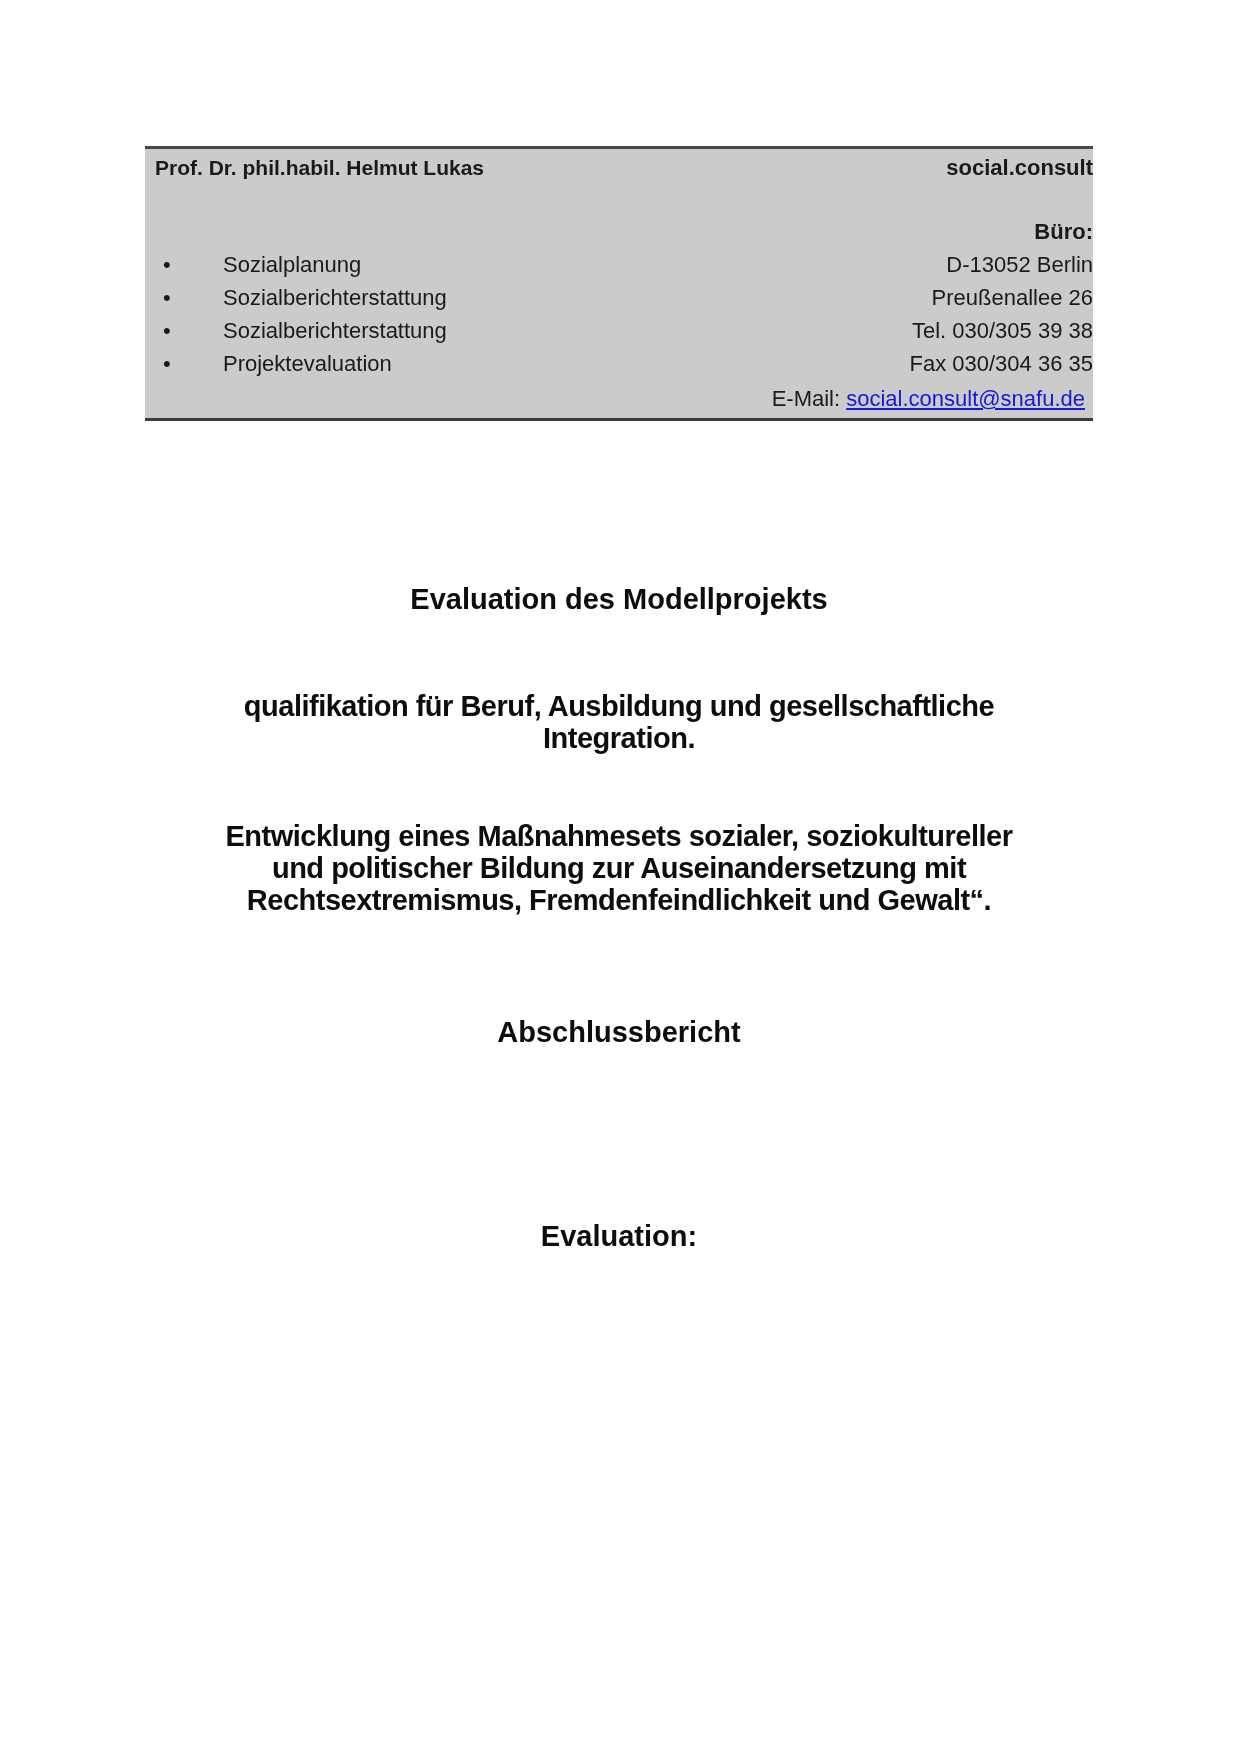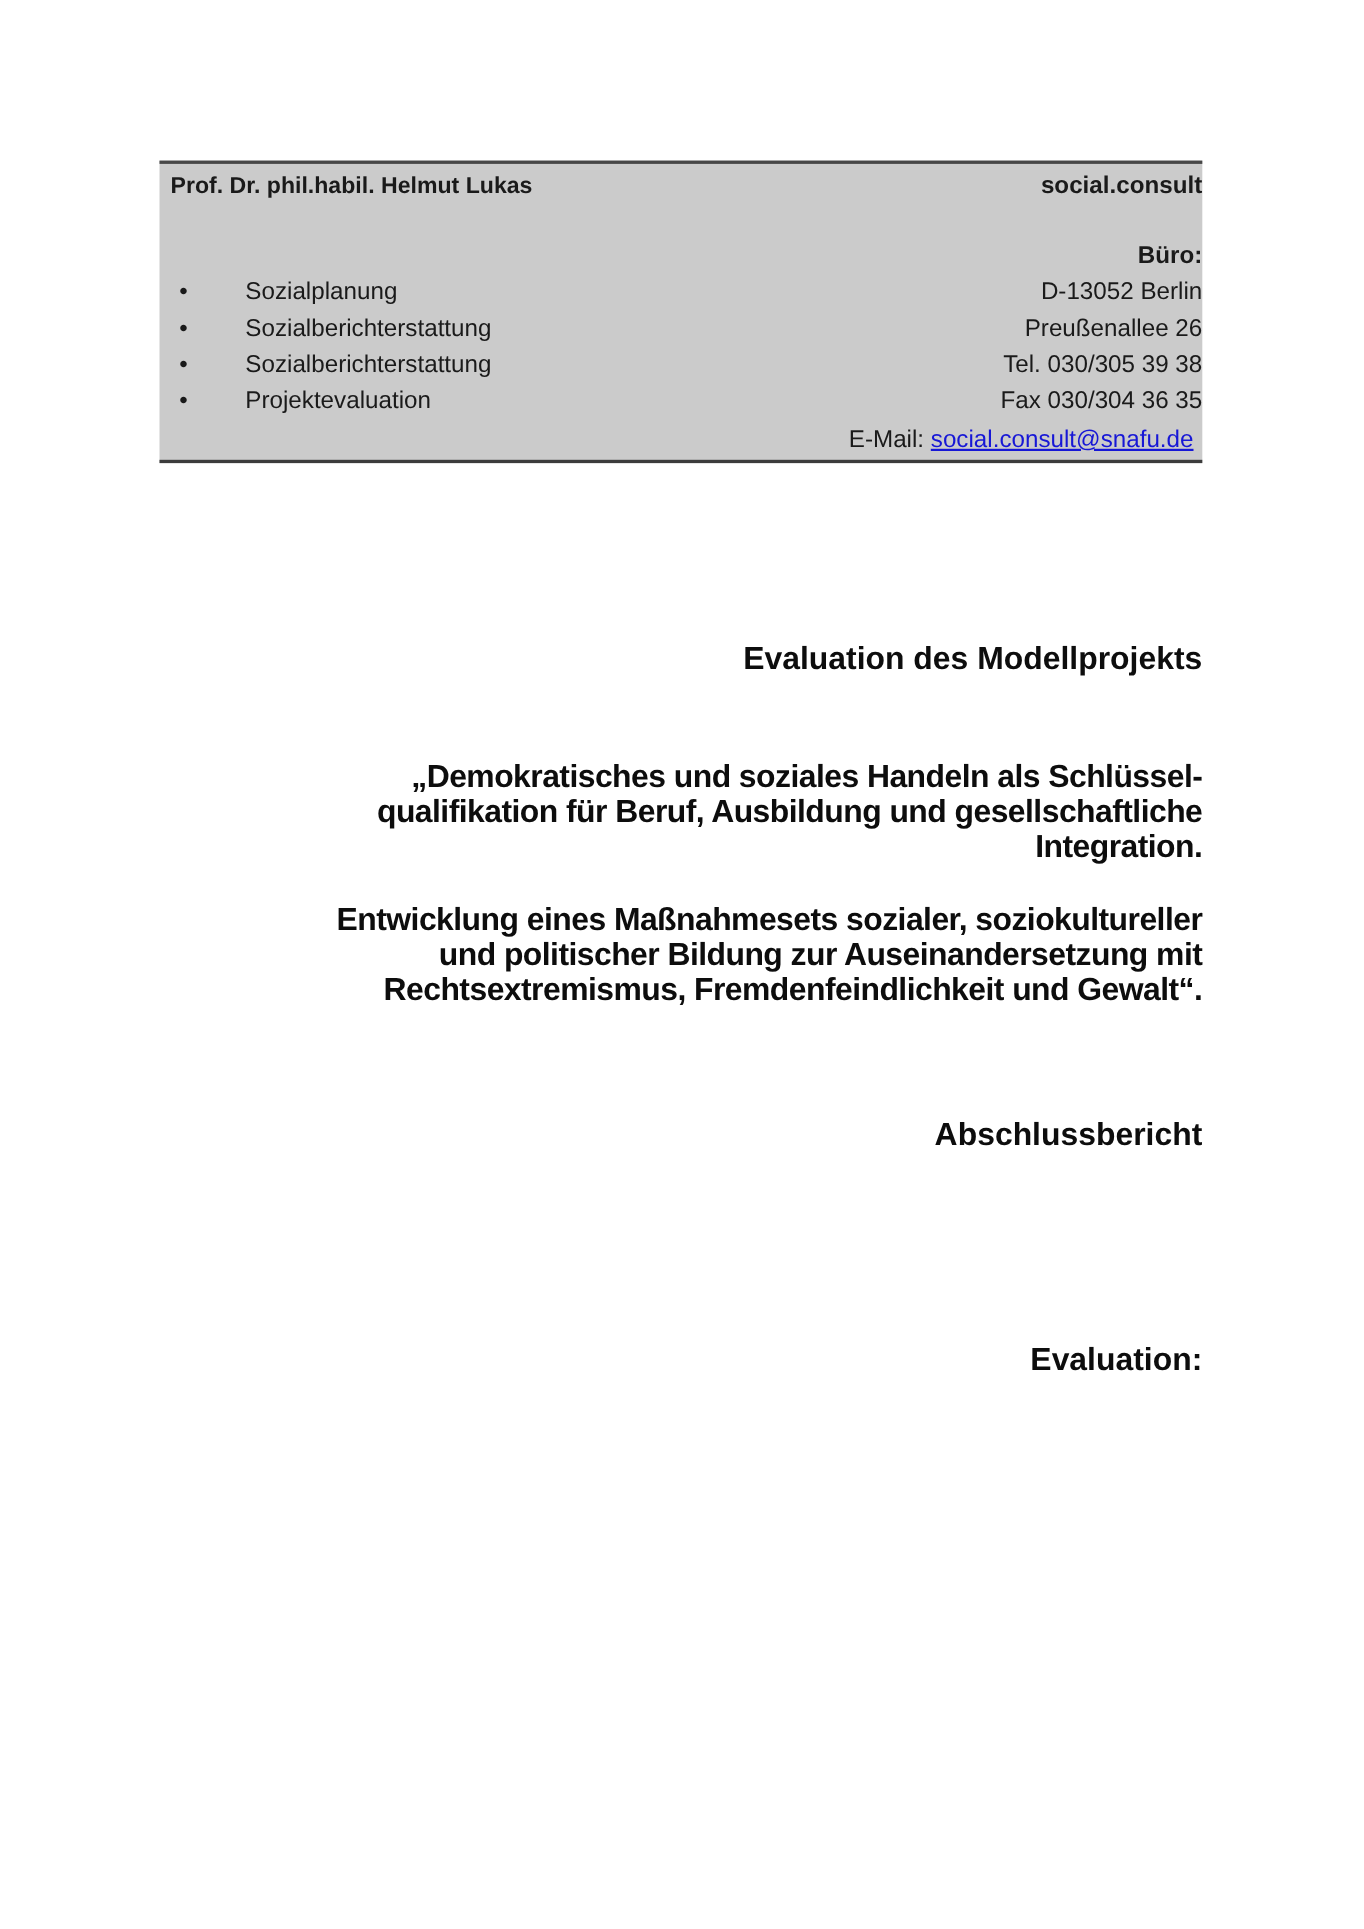--- a/index.html
+++ b/index.html
@@ -86,21 +86,21 @@
   }
   .email-link {
     text-decoration: underline;
   }
 
   
   .center-text {
     position: absolute;
     left: 145px;
     width: 948px;
-    text-align: right;
+    text-align: center;
     font-weight: bold;
     color: #0d0d0d;
   }
   .h-main {
     top: 583px;
     font-size: 29px;
     line-height: 33px;
   }
   .title-block {
     font-size: 29px;
@@ -197,21 +197,20 @@
 
     <div class="lh-email-row">
       <span>E-Mail: </span><a href="#" class="email-link" id="email-link" style="color: rgb(23, 23, 214);">social.consult@snafu.de</a>
     </div>
 
   </div>
 
   <div class="center-text h-main">Evaluation des Modellprojekts</div>
 
   <div class="center-text title-block tb1">
-    <div>„Demokratisches und soziales Handeln als Schlüssel-</div>
     <div>qualifikation für Beruf, Ausbildung und gesellschaftliche</div>
     <div>Integration.</div>
   </div>
 
   <div class="center-text title-block tb2">
     <div>Entwicklung eines Maßnahmesets sozialer, soziokultureller</div>
     <div>und politischer Bildung zur Auseinandersetzung mit</div>
     <div>Rechtsextremismus, Fremdenfeindlichkeit und Gewalt“.</div>
   </div>
 

